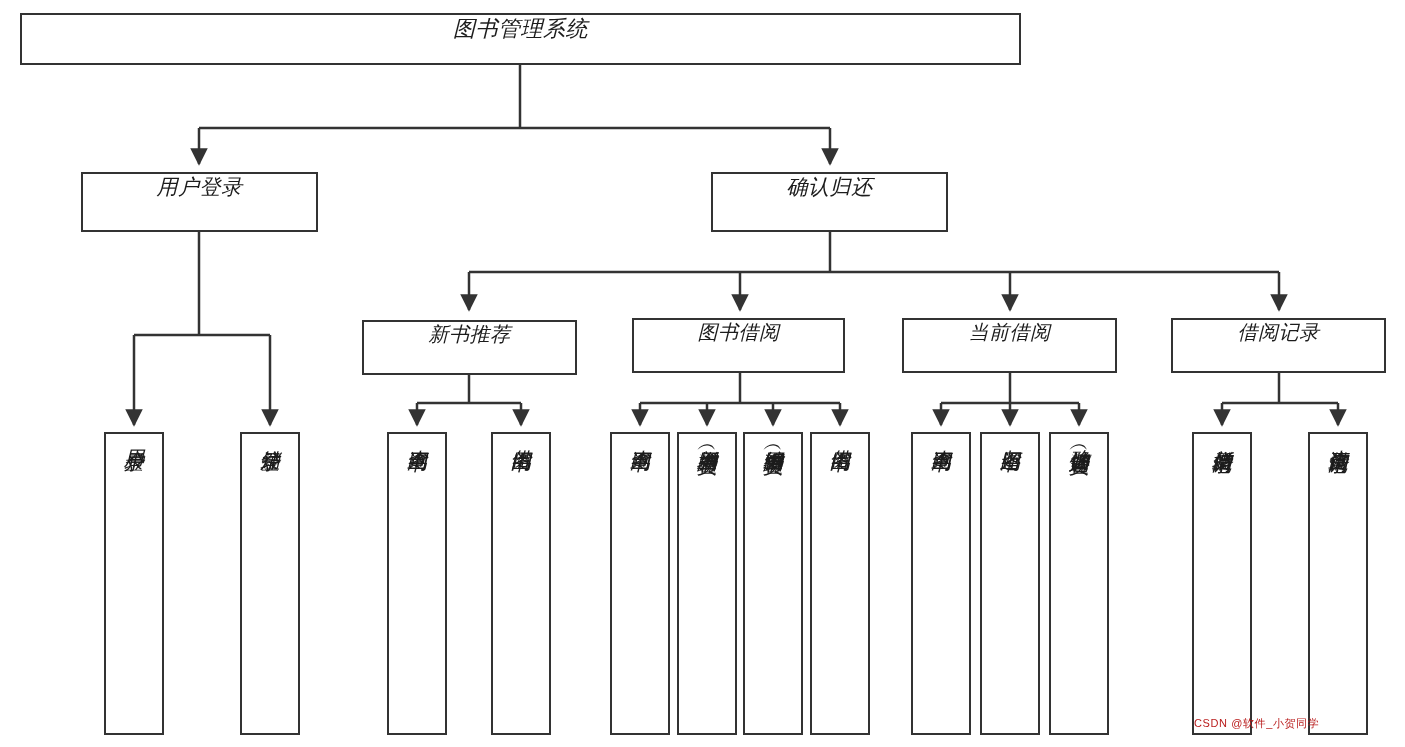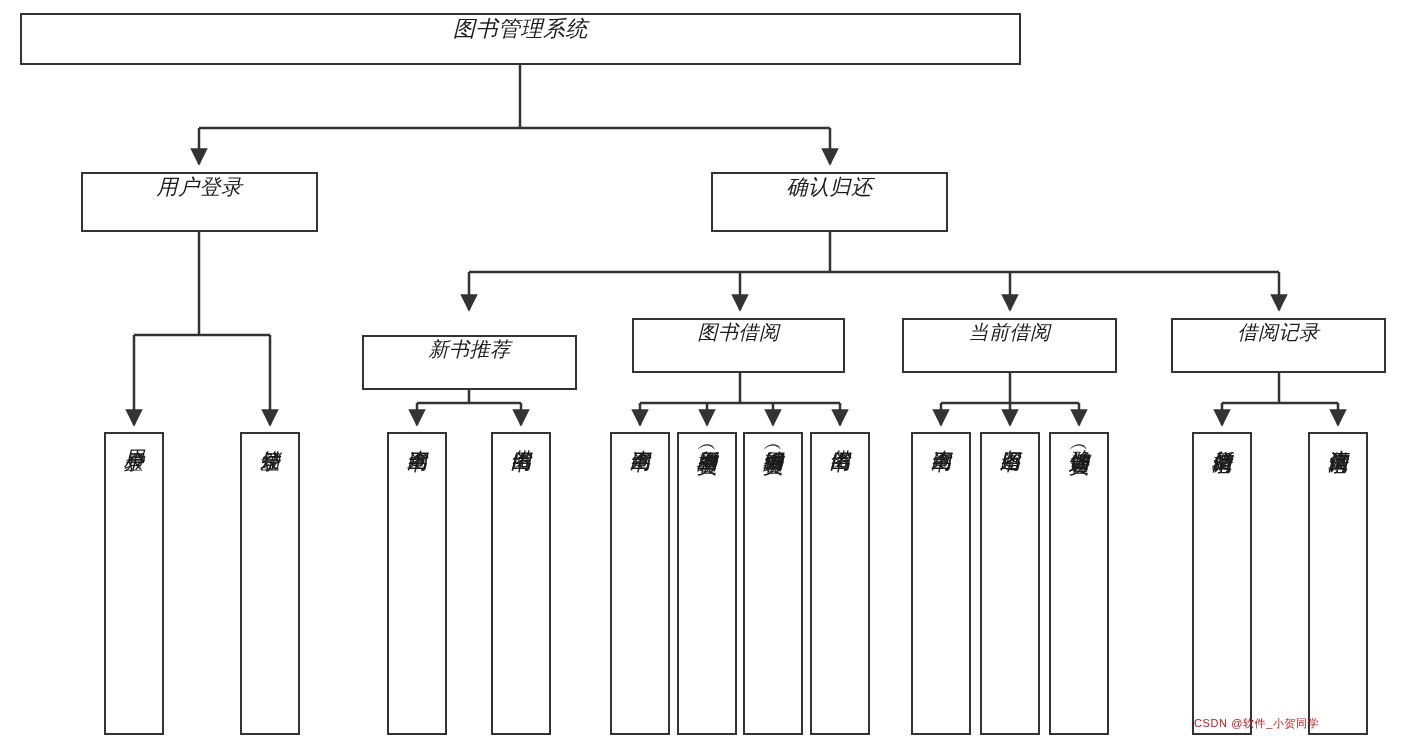--- a/index.html
+++ b/index.html
@@ -128,21 +128,21 @@
   </div>
 
   <div class="node level1" style="left:81px; top:172px; width:237px; height:60px;">
     <span class="label">用户登录</span>
   </div>
 
   <div class="node level1" style="left:711px; top:172px; width:237px; height:60px;">
     <span class="label">确认归还</span>
   </div>
 
-  <div class="node level2" style="left:362px; top:335px; width:215px; height:55px;">
+  <div class="node level2" style="left:362px; top:320px; width:215px; height:55px;">
     <span class="label">新书推荐</span>
   </div>
 
   <div class="node level2" style="left:632px; top:318px; width:213px; height:55px;">
     <span class="label">图书借阅</span>
   </div>
 
   <div class="node level2" style="left:1171px; top:318px; width:215px; height:55px;">
     <span class="label">借阅记录</span>
   </div>

